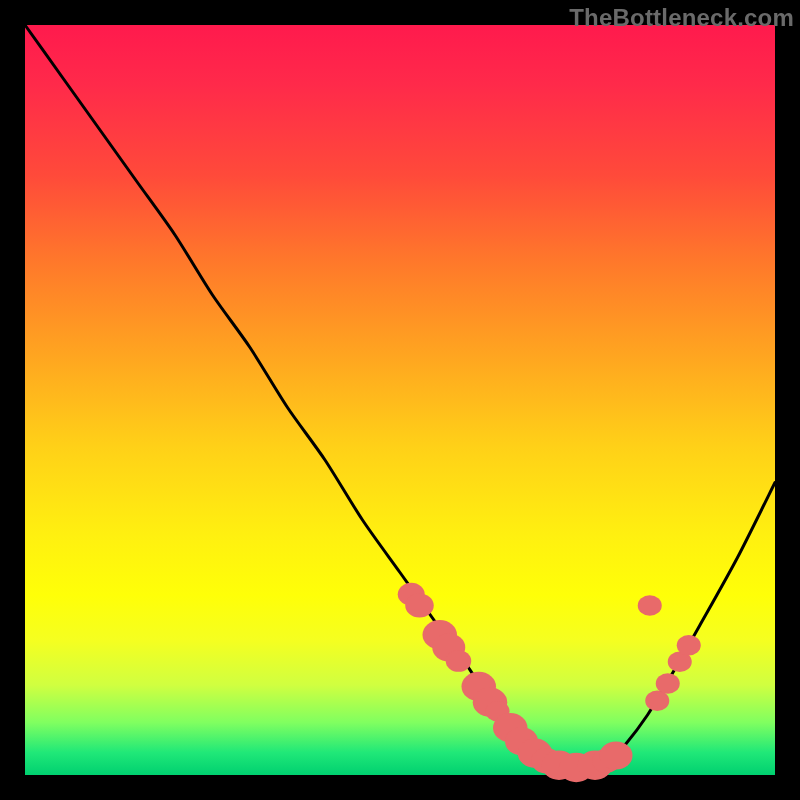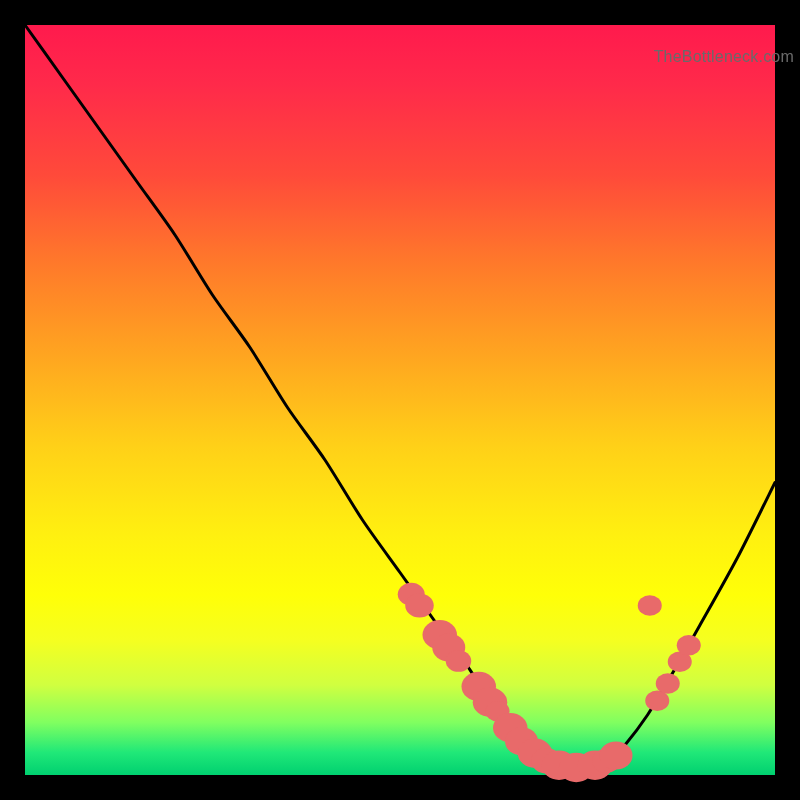--- a/index.html
+++ b/index.html
@@ -30,26 +30,25 @@
       #80ff60 93%,
       #20e878 97%,
       #00d070 100%
     );
   }
   .watermark {
     position: absolute;
     top: 4px;
     right: 6px;
     font-family: Arial, Helvetica, sans-serif;
-    font-size: 16px;
-    font-weight: 400;
+    font-size: 24px;
+    font-weight: 700;
     color: #6a6a6a;
     letter-spacing: 0.2px;
     z-index: 10;
-    margin-top: 44px;
   }
   svg.curve {
     position: absolute;
     left: 0;
     top: 0;
     width: 750px;
     height: 750px;
     overflow: visible;
   }
 </style>

